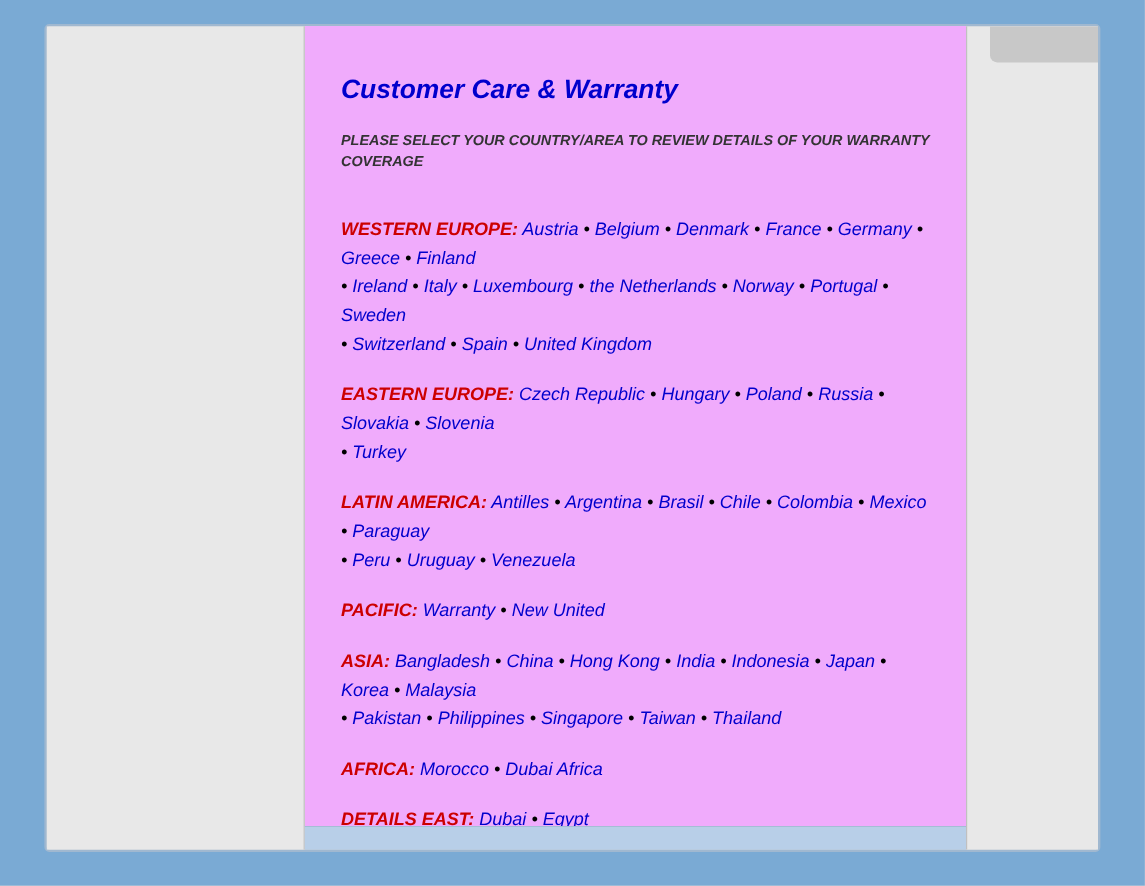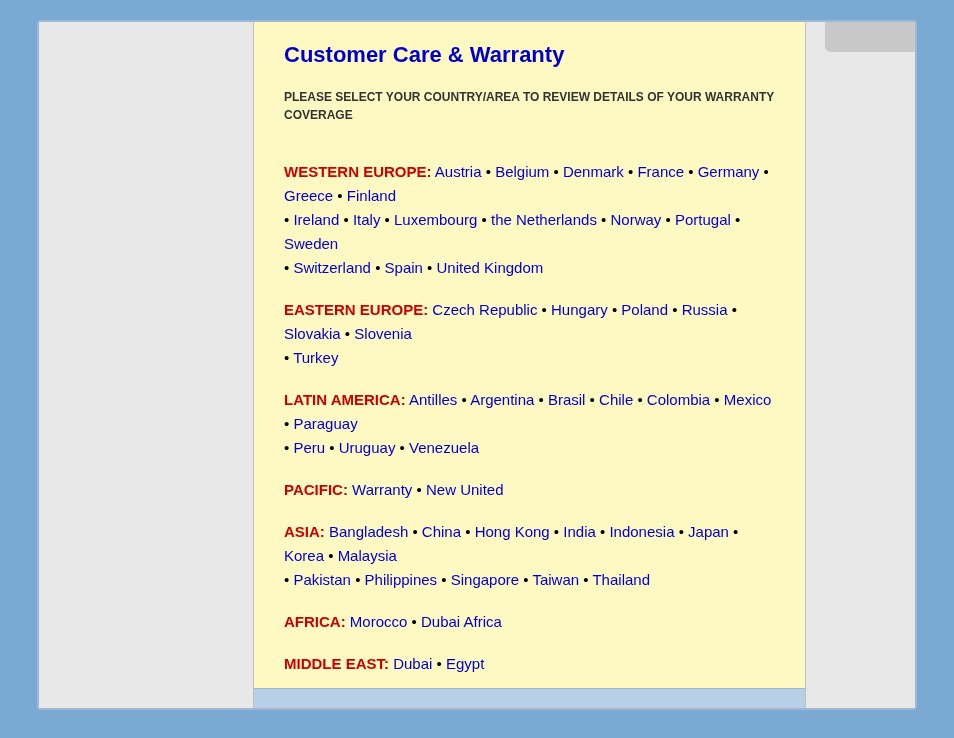--- a/index.html
+++ b/index.html
@@ -50,23 +50,24 @@
       background-color: #c8c8c8;
       border-bottom-left-radius: 6px;
     }
 
     .main-content {
       position: absolute;
       left: 215px;
       right: 110px;
       top: 0;
       bottom: 20px;
-      background-color: #fef9c3;
-      padding: 20px 30px;
+      background-color: #f0abfc;
+      padding: 40px 30px;
       overflow-y: auto;
+      font-style: italic;
     }
 
     .bottom-bar {
       position: absolute;
       bottom: 0;
       left: 215px;
       right: 110px;
       height: 20px;
       background-color: #b8cfe8;
       border-top: 1px solid #a0b8d0;
@@ -125,19 +126,19 @@
     <p class="subtitle">PLEASE SELECT YOUR COUNTRY/AREA TO REVIEW DETAILS OF YOUR WARRANTY COVERAGE</p>
 
     <div id="regions-container">
 
     <div class="region-section"><span class="region-label">WESTERN EUROPE:</span> <a class="country-link" href="#">Austria</a> • <a class="country-link" href="#">Belgium</a> • <a class="country-link" href="#">Denmark</a> • <a class="country-link" href="#">France</a> • <a class="country-link" href="#">Germany</a> • <a class="country-link" href="#">Greece</a> • <a class="country-link" href="#">Finland</a><br> • <a class="country-link" href="#">Ireland</a> • <a class="country-link" href="#">Italy</a> • <a class="country-link" href="#">Luxembourg</a> • <a class="country-link" href="#">the Netherlands</a> • <a class="country-link" href="#">Norway</a> • <a class="country-link" href="#">Portugal</a> • <a class="country-link" href="#">Sweden</a><br> • <a class="country-link" href="#">Switzerland</a> • <a class="country-link" href="#">Spain</a> • <a class="country-link" href="#">United Kingdom</a></div>
         <div class="region-section"><span class="region-label">EASTERN EUROPE:</span> <a class="country-link" href="#">Czech Republic</a> • <a class="country-link" href="#">Hungary</a> • <a class="country-link" href="#">Poland</a> • <a class="country-link" href="#">Russia</a> • <a class="country-link" href="#">Slovakia</a> • <a class="country-link" href="#">Slovenia</a><br> • <a class="country-link" href="#">Turkey</a></div>
         <div class="region-section"><span class="region-label">LATIN AMERICA:</span> <a class="country-link" href="#">Antilles</a> • <a class="country-link" href="#">Argentina</a> • <a class="country-link" href="#">Brasil</a> • <a class="country-link" href="#">Chile</a> • <a class="country-link" href="#">Colombia</a> • <a class="country-link" href="#">Mexico</a> • <a class="country-link" href="#">Paraguay</a><br> • <a class="country-link" href="#">Peru</a> • <a class="country-link" href="#">Uruguay</a> • <a class="country-link" href="#">Venezuela</a></div>
         <div class="region-section"><span class="region-label">PACIFIC:</span> <a class="country-link" href="#">Warranty</a> • <a class="country-link" href="#">New United</a></div>
         <div class="region-section"><span class="region-label">ASIA:</span> <a class="country-link" href="#">Bangladesh</a> • <a class="country-link" href="#">China</a> • <a class="country-link" href="#">Hong Kong</a> • <a class="country-link" href="#">India</a> • <a class="country-link" href="#">Indonesia</a> • <a class="country-link" href="#">Japan</a> • <a class="country-link" href="#">Korea</a> • <a class="country-link" href="#">Malaysia</a><br> • <a class="country-link" href="#">Pakistan</a> • <a class="country-link" href="#">Philippines</a> • <a class="country-link" href="#">Singapore</a> • <a class="country-link" href="#">Taiwan</a> • <a class="country-link" href="#">Thailand</a></div>
         <div class="region-section"><span class="region-label">AFRICA:</span> <a class="country-link" href="#">Morocco</a> • <a class="country-link" href="#">Dubai Africa</a></div>
-        <div class="region-section"><span class="region-label">MIDDLE EAST:</span> <a class="country-link" href="#">Dubai</a> • <a class="country-link" href="#">Egypt</a></div>
+        <div class="region-section"><span class="region-label">DETAILS EAST:</span> <a class="country-link" href="#">Dubai</a> • <a class="country-link" href="#">Egypt</a></div>
       </div>
 
     <hr class="separator">
   </div>
   <div class="bottom-bar"></div>
 </div>
 
 </body></html>

